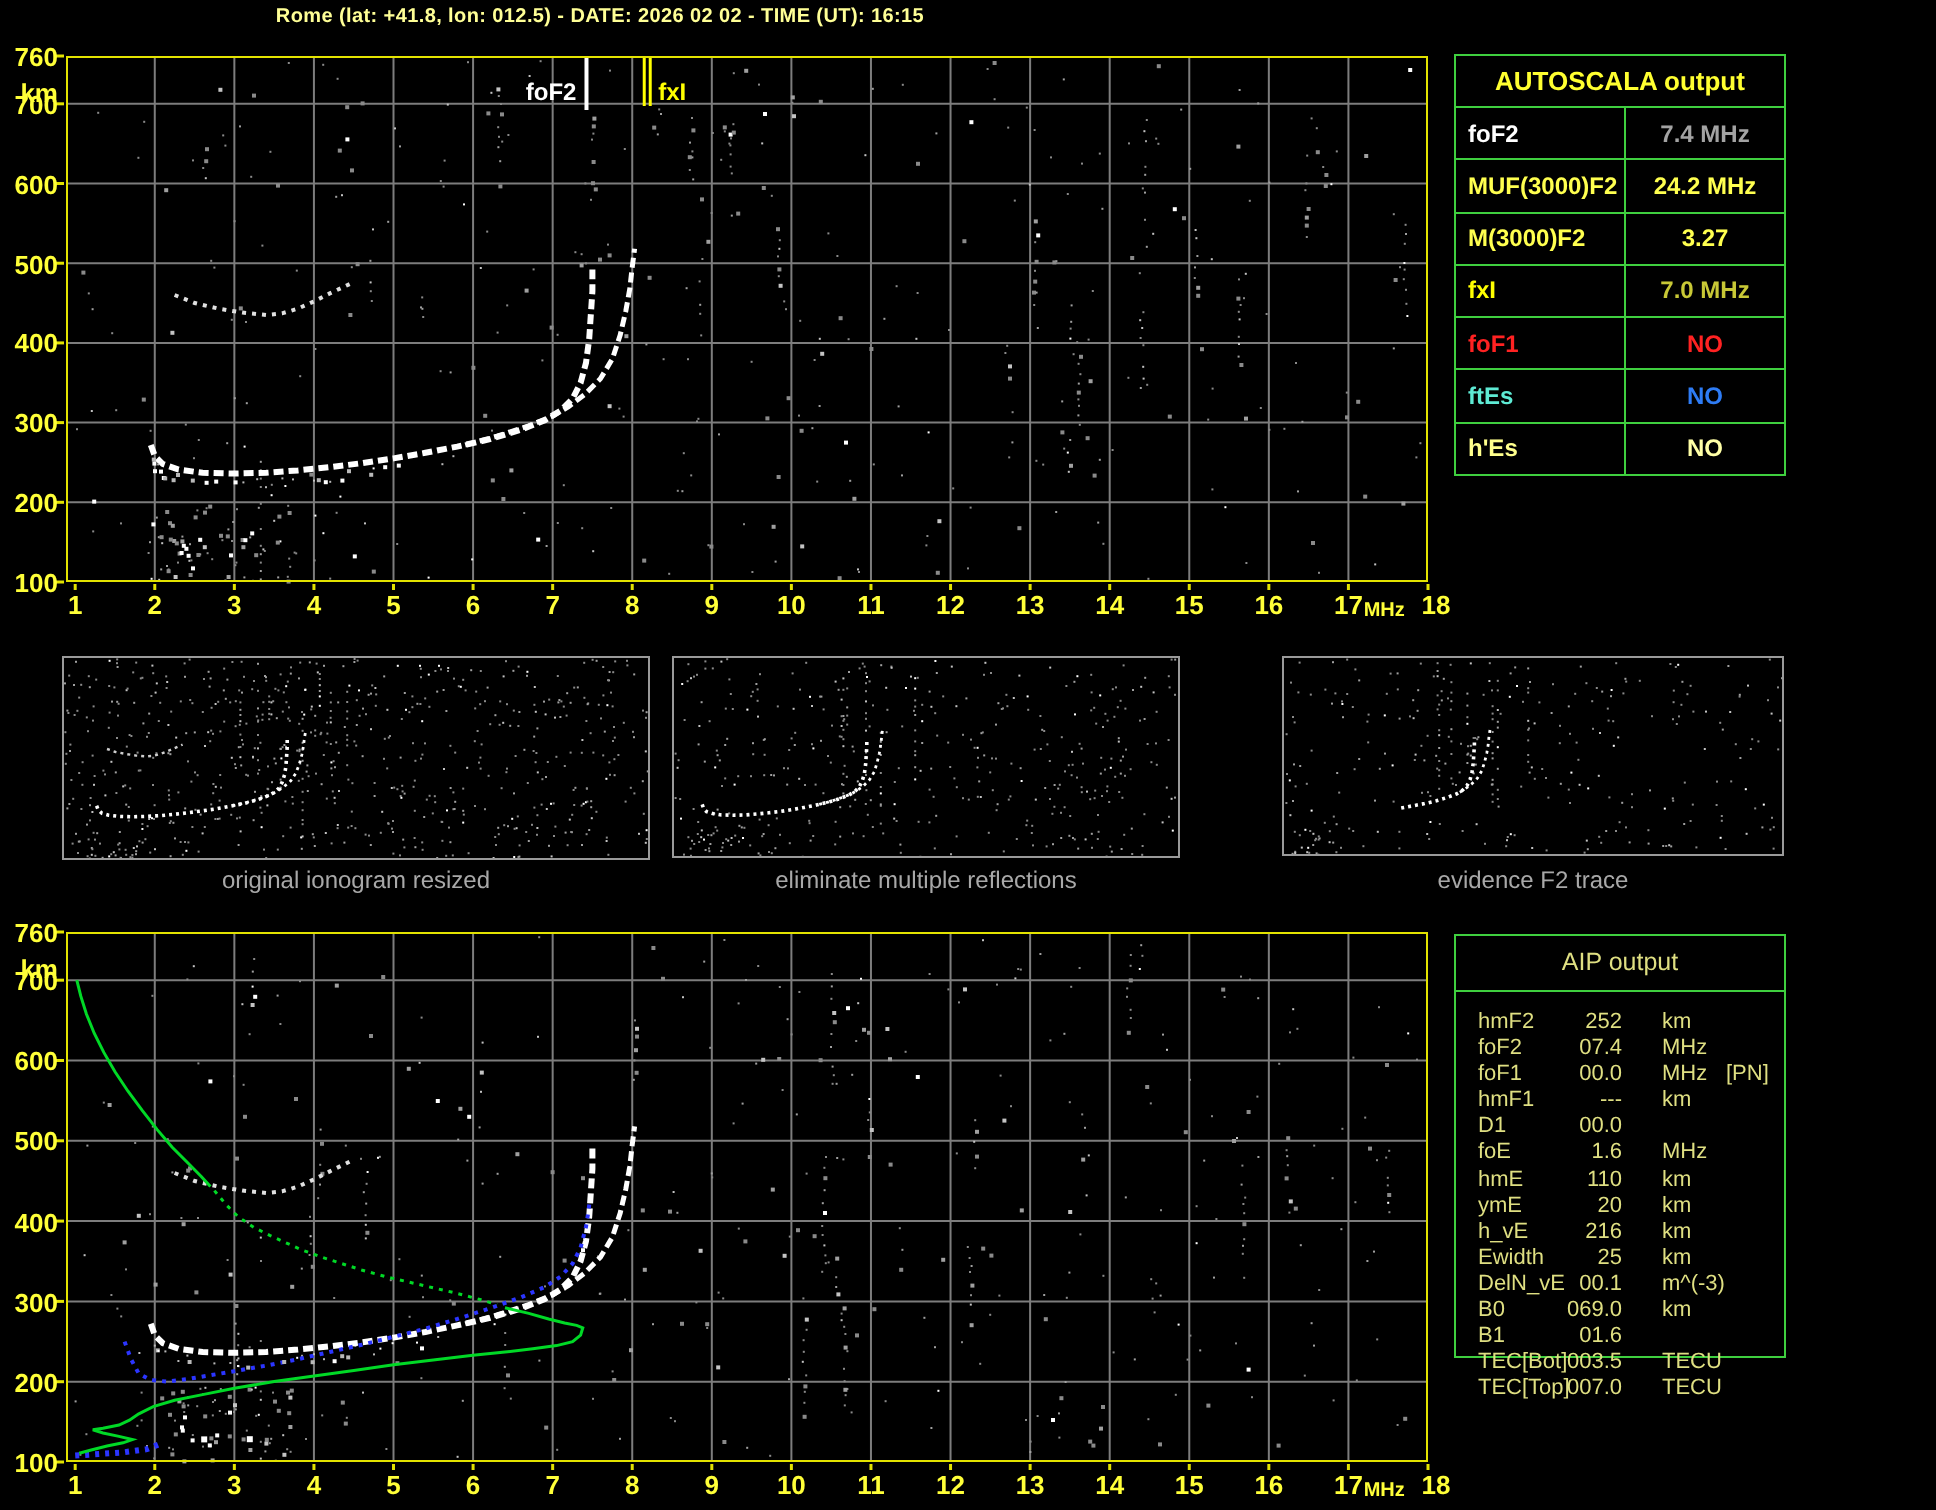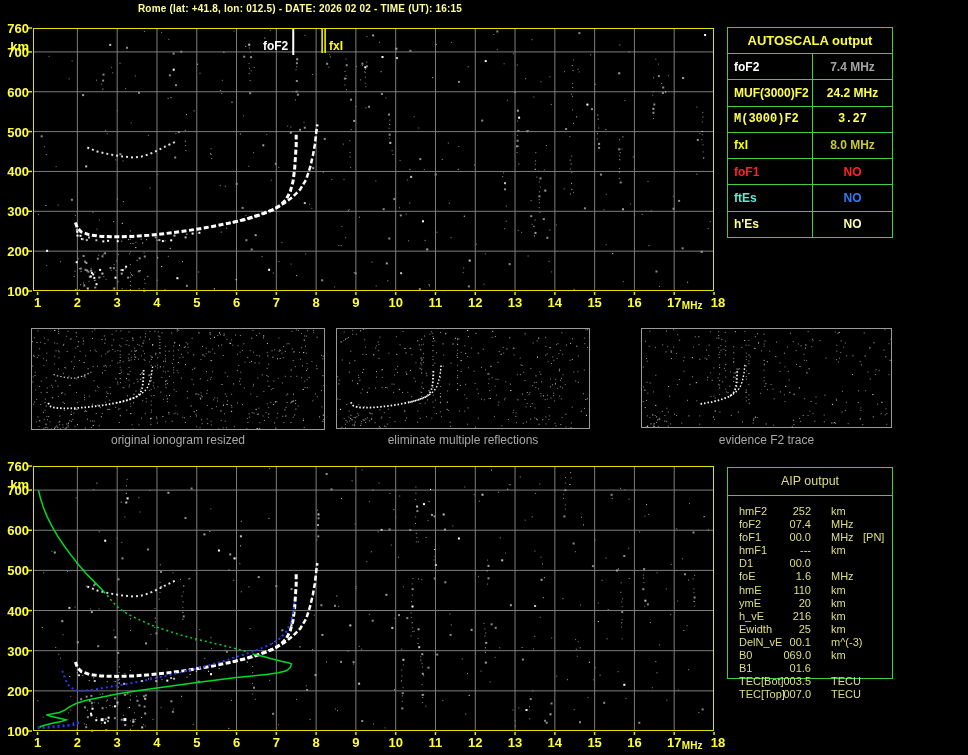--- a/index.html
+++ b/index.html
@@ -1320,27 +1320,27 @@
     <div class="as-header" style="border-color: rgb(63, 207, 63); color: rgb(255, 255, 48);">AUTOSCALA output</div>
     <div id="as-rows">
         <div class="as-row">
           <div class="as-label" style="color: rgb(255, 255, 255);">foF2</div>
           <div class="as-value" style="border-color: rgb(63, 207, 63); color: #a3a3a3;">7.4 MHz</div>
         </div>
         <div class="as-row" style="border-top: 1px solid rgb(63, 207, 63);">
           <div class="as-label" style="color: rgb(255, 255, 79);">MUF(3000)F2</div>
           <div class="as-value" style="border-color: rgb(63, 207, 63); color: rgb(255, 255, 79);">24.2 MHz</div>
         </div>
-        <div class="as-row" style="border-top: 1px solid rgb(63, 207, 63); font-family: Liberation Mono, monospace;">
+        <div class="as-row" style="border-top: 1px solid rgb(63, 207, 63);">
           <div class="as-label" style="color: rgb(255, 255, 79);">M(3000)F2</div>
           <div class="as-value" style="border-color: rgb(63, 207, 63); color: rgb(255, 255, 79);">3.27</div>
         </div>
         <div class="as-row" style="border-top: 1px solid rgb(63, 207, 63);">
           <div class="as-label" style="color: rgb(255, 255, 0);">fxI</div>
-          <div class="as-value" style="border-color: rgb(63, 207, 63); color: rgb(200, 200, 54);">8.0 MHz</div>
+          <div class="as-value" style="border-color: rgb(63, 207, 63); color: rgb(200, 200, 54);">7.0 MHz</div>
         </div>
         <div class="as-row" style="border-top: 1px solid rgb(63, 207, 63);">
           <div class="as-label" style="color: rgb(255, 34, 34);">foF1</div>
           <div class="as-value" style="border-color: rgb(63, 207, 63); color: rgb(255, 34, 34);">NO</div>
         </div>
         <div class="as-row" style="border-top: 1px solid rgb(63, 207, 63);">
           <div class="as-label" style="color: #5eead4;">ftEs</div>
           <div class="as-value" style="border-color: rgb(63, 207, 63); color: rgb(46, 124, 245);">NO</div>
         </div>
         <div class="as-row" style="border-top: 1px solid rgb(63, 207, 63);">

